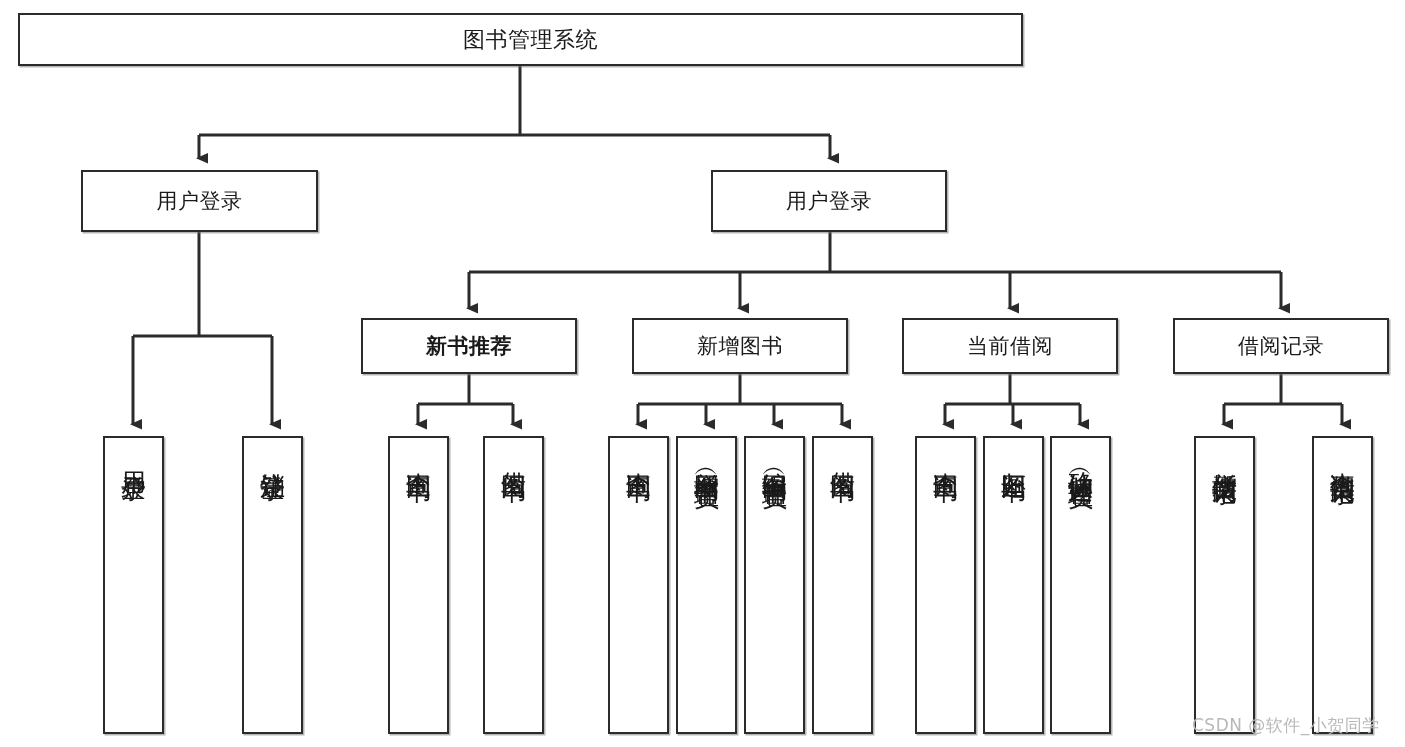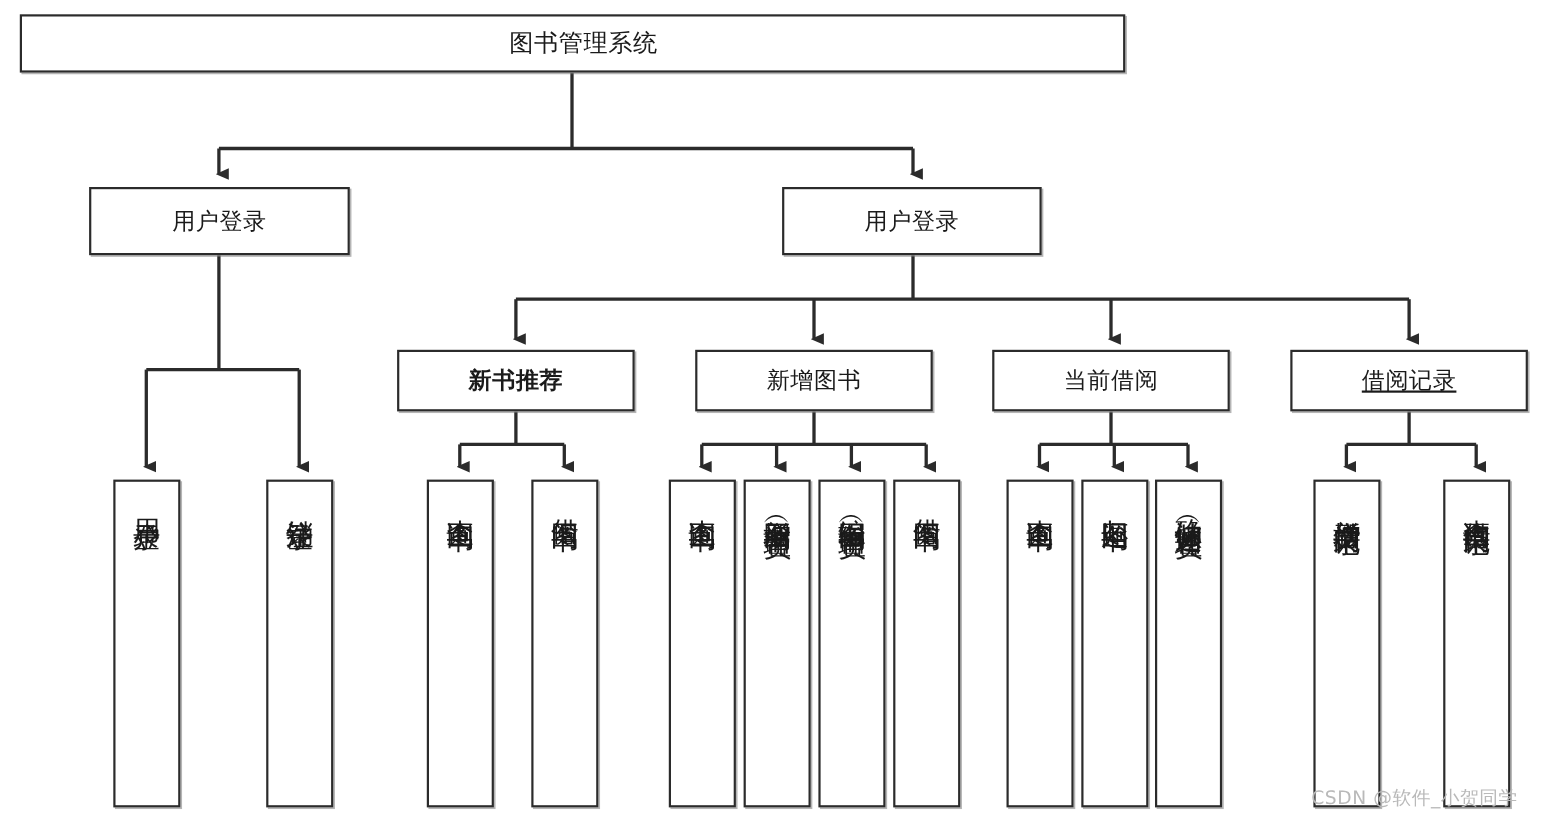--- a/index.html
+++ b/index.html
@@ -144,21 +144,21 @@
   </div>
 
   <div class="node h" style="left:632px; top:318px; width:216px; height:56px;">
     <span class="label">新增图书</span>
   </div>
 
   <div class="node h" style="left:902px; top:318px; width:216px; height:56px;justify-content:center;">
     <span class="label">当前借阅</span>
   </div>
 
-  <div class="node h" style="left:1173px; top:318px; width:216px; height:56px;text-decoration:underline;">
+  <div class="node h" style="left:1173px; top:318px; width:216px; height:56px;">
     <span class="label">借阅记录</span>
   </div>
 
   <div class="node v" style="left:103px; top:436px; width:61px; height:298px;">
     <span class="label">用户登录</span>
   </div>
 
   <div class="node v" style="left:242px; top:436px; width:61px; height:298px;">
     <span class="label">注销登录</span>
   </div>

